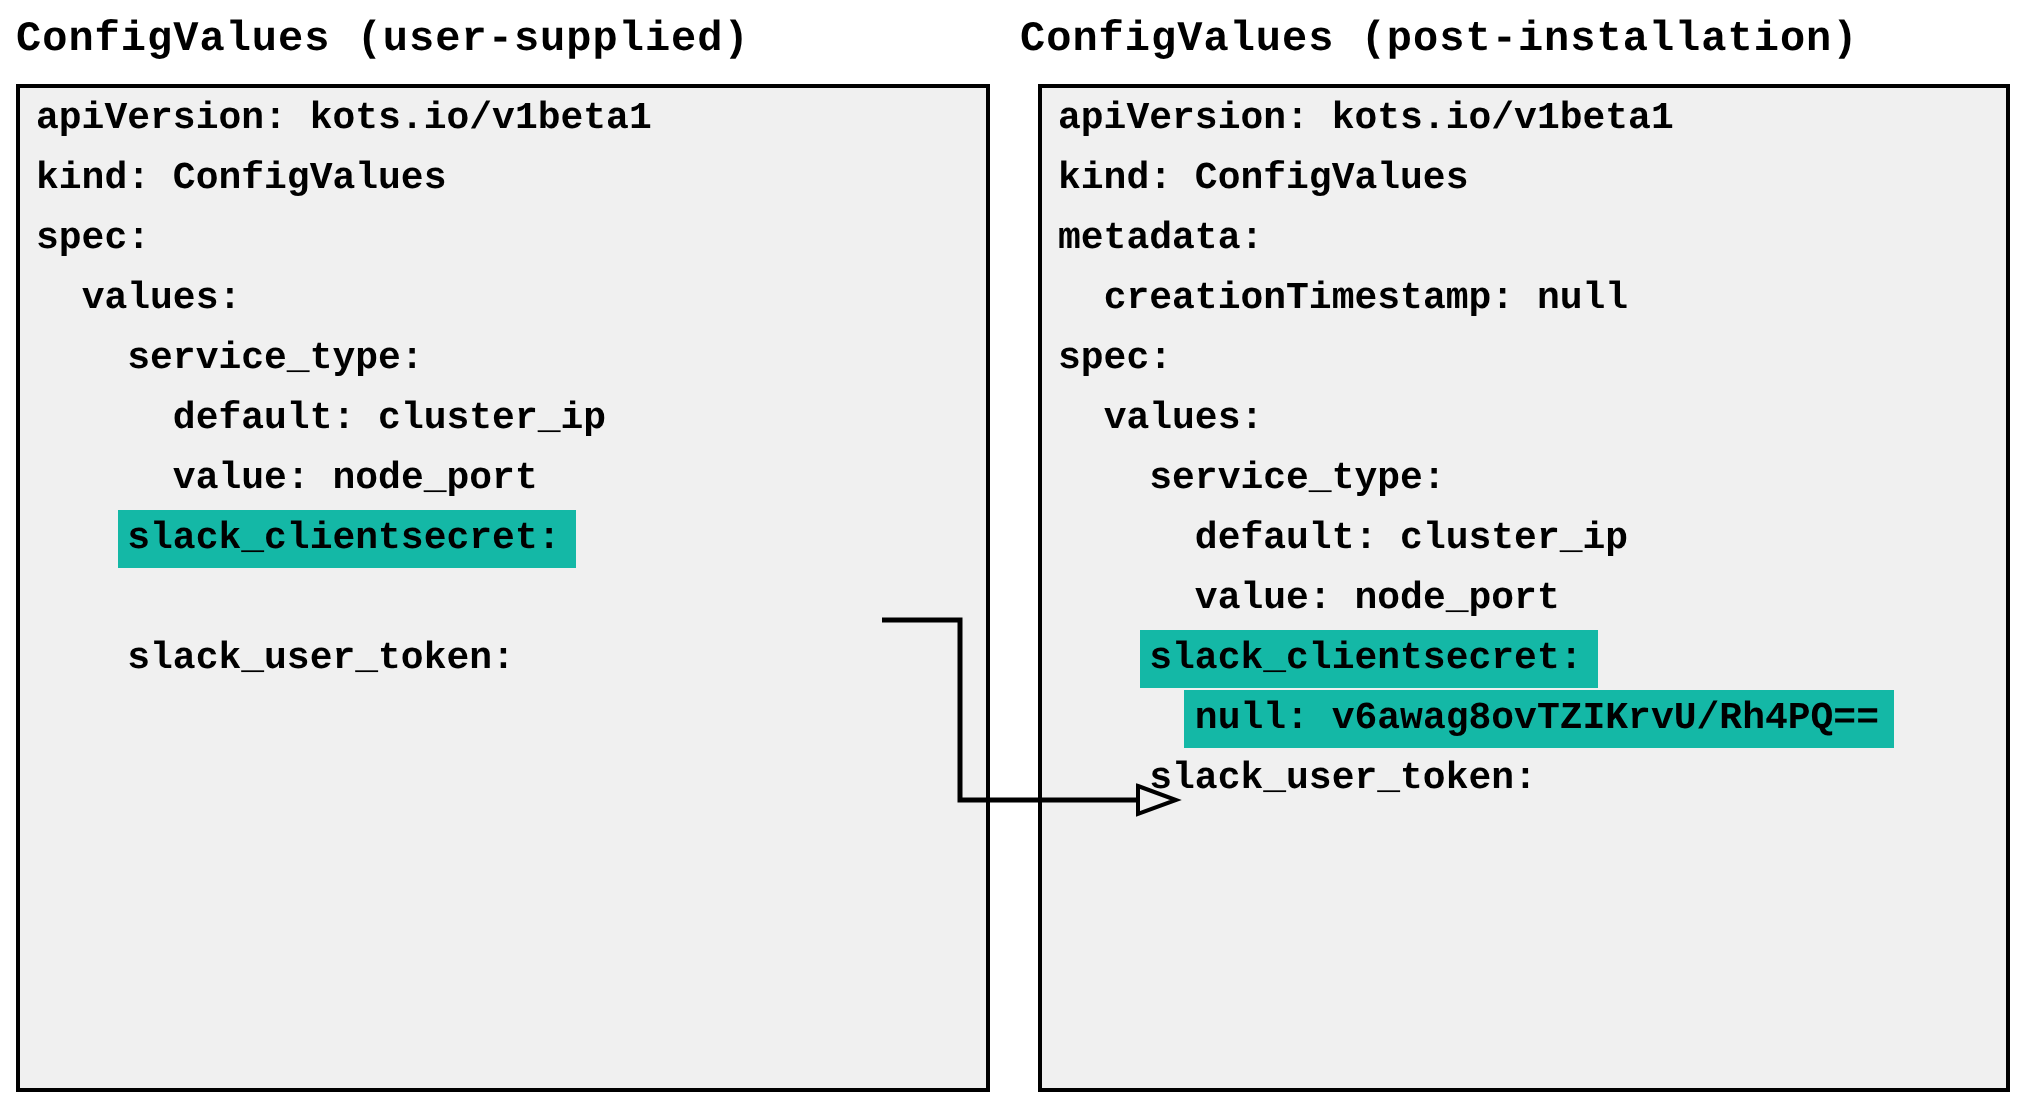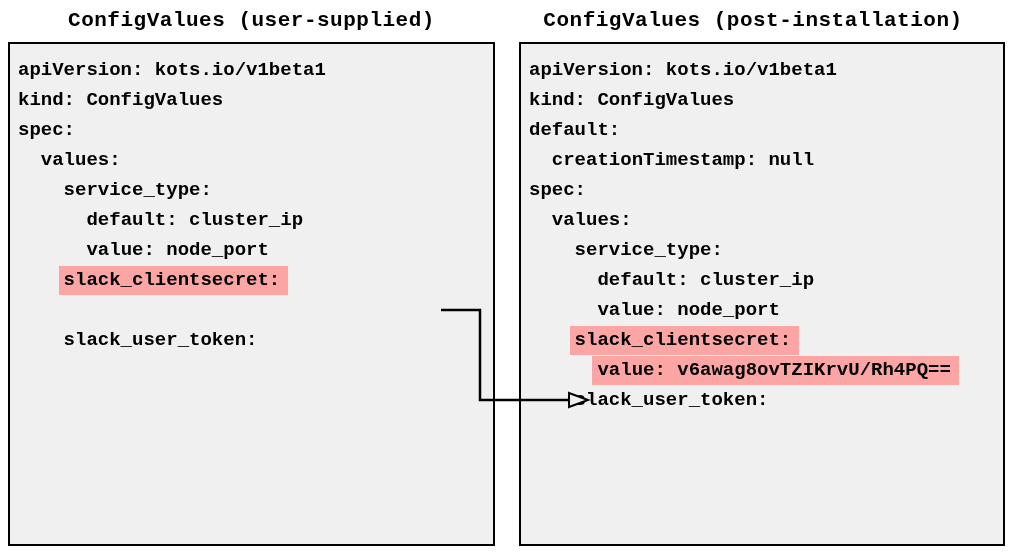--- a/index.html
+++ b/index.html
@@ -6,48 +6,47 @@
   body {
     width: 1019px; height: 559px;
     background: #ffffff;
     font-family: "Liberation Mono", "DejaVu Sans Mono", monospace;
     position: relative;
     overflow: hidden;
   }
   .panel-title {
     position: absolute;
     top: 3px; height: 36px; line-height: 36px;
-    text-align: center;
     font-weight: bold;
     font-size: 21px;
     letter-spacing: 0.5px;
     color: #000;
     white-space: pre;
   }
   .panel-title.left  { left: 8px;   width: 487px; }
   .panel-title.right { left: 510px; width: 486px; }
   .panel {
     position: absolute;
     top: 42px; height: 504px;
     background: #F0F0F0;
     border: 2px solid #000;
     box-sizing: border-box;
-    padding: 11px 8px;
+    padding: 0 8px;
   }
   .panel.left  { left: 8px;   width: 487px; }
   .panel.right { left: 519px; width: 486px; }
   .code-line {
     white-space: pre;
     font-size: 19px;
     line-height: 30px;
     font-weight: bold;
     color: #000;
   }
   .hl {
-    background: #fca5a5;
+    background: #14b8a6;
     padding: 3px 8px 4px 5px;
     margin-left: -5px;
   }
   .arrow-overlay {
     position: absolute;
     left: 0; top: 0;
     width: 1019px; height: 559px;
     pointer-events: none;
     z-index: 5;
   }
@@ -67,29 +66,29 @@
   <div class="code-line"><span>      </span><span>default: cluster_ip</span></div>
   <div class="code-line"><span>      </span><span>value: node_port</span></div>
   <div class="code-line"><span>    </span><span class="hl">slack_clientsecret:</span></div>
   <div class="code-line"><span>      </span></div>
   <div class="code-line"><span>    </span><span>slack_user_token:</span></div>
 </div>
 
 <div class="panel right">
   <div class="code-line"><span></span><span>apiVersion: kots.io/v1beta1</span></div>
   <div class="code-line"><span></span><span>kind: ConfigValues</span></div>
-  <div class="code-line"><span></span><span>default:</span></div>
+  <div class="code-line"><span></span><span>metadata:</span></div>
   <div class="code-line"><span>  </span><span>creationTimestamp: null</span></div>
   <div class="code-line"><span></span><span>spec:</span></div>
   <div class="code-line"><span>  </span><span>values:</span></div>
   <div class="code-line"><span>    </span><span>service_type:</span></div>
   <div class="code-line"><span>      </span><span>default: cluster_ip</span></div>
   <div class="code-line"><span>      </span><span>value: node_port</span></div>
   <div class="code-line"><span>    </span><span class="hl">slack_clientsecret:</span></div>
-  <div class="code-line"><span>      </span><span class="hl">value: v6awag8ovTZIKrvU/Rh4PQ==</span></div>
+  <div class="code-line"><span>      </span><span class="hl">null: v6awag8ovTZIKrvU/Rh4PQ==</span></div>
   <div class="code-line"><span>    </span><span>slack_user_token:</span></div>
   <div class="code-line"><span>      </span></div>
 </div>
 
 <svg class="arrow-overlay" viewBox="0 0 1019 559" xmlns="http://www.w3.org/2000/svg" aria-hidden="true">
   <path d="M 441 310 L 480 310 L 480 400 L 569 400" fill="none" stroke="#000000" stroke-width="2.5"></path>
   <path d="M 569 393 L 588 400 L 569 407 Z" fill="#F0F0F0" stroke="#000000" stroke-width="2"></path>
 </svg>
 
 </body></html>

